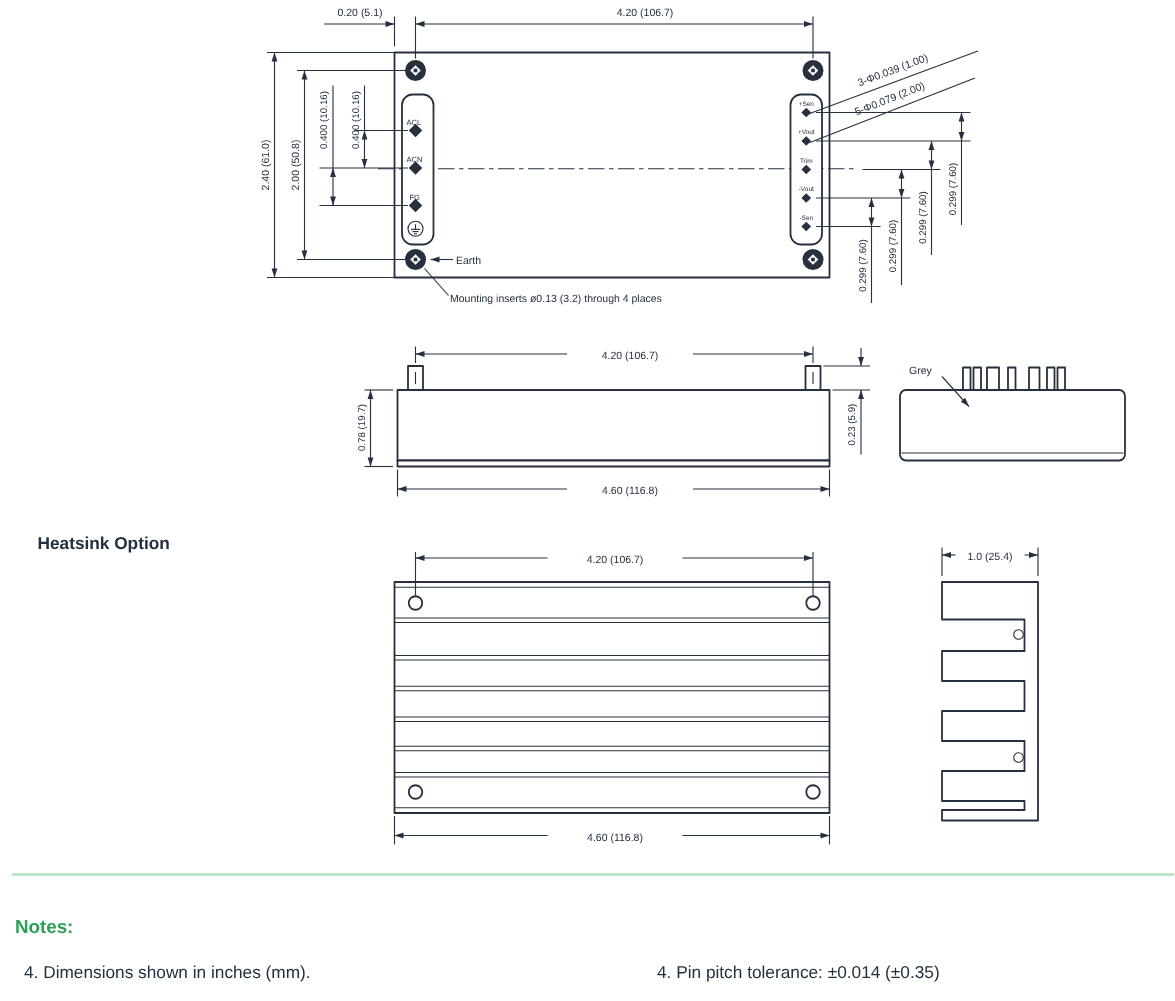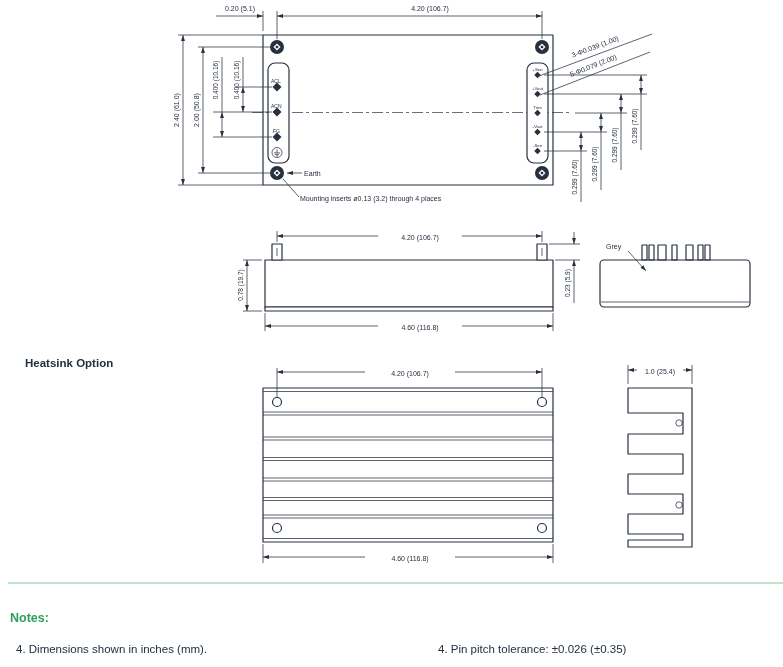--- a/index.html
+++ b/index.html
@@ -243,18 +243,18 @@
 <div class="hs-title">Heatsink Option</div>
 
 <div class="divider"></div>
 <div class="notes-title">Notes:</div>
 <div class="note-col" id="ncl">
   <div>4. Dimensions shown in inches (mm).</div>
   
   
 </div>
 <div class="note-col" id="ncr">
-  <div>4. Pin pitch tolerance: ±0.026 (±0.35)</div>
+  <div>4. Pin pitch tolerance: ±0.014 (±0.35)</div>
   
   
 </div>
 
 </div>
 
 </body></html>

